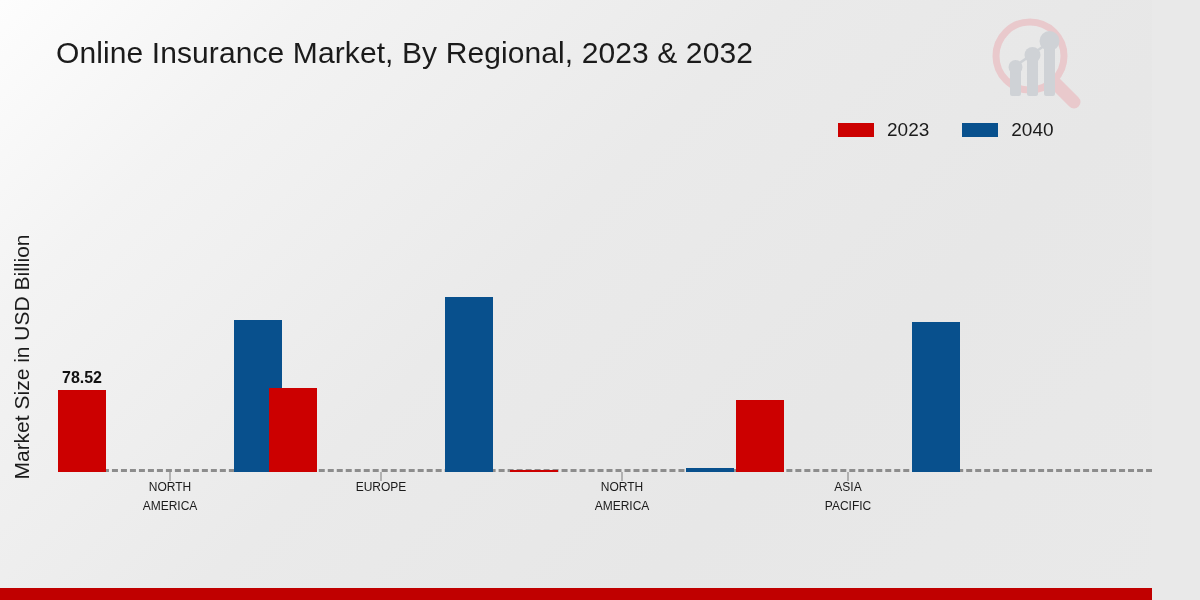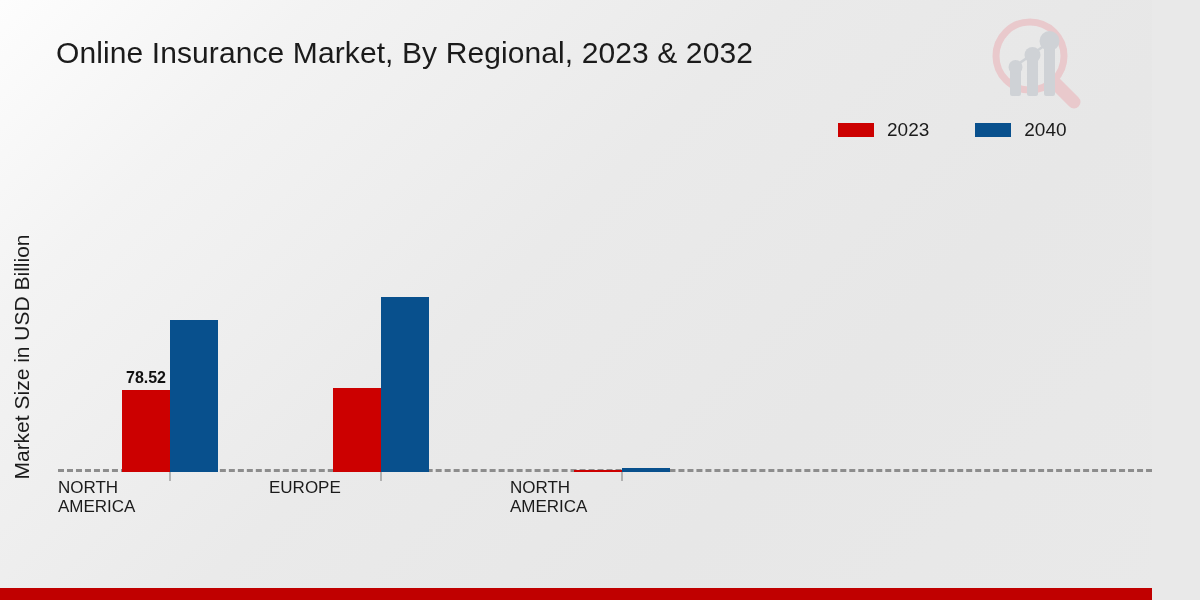--- a/index.html
+++ b/index.html
@@ -43,21 +43,21 @@
     font-stretch: condensed;
   }
 
   
   #legend {
     position: absolute;
     left: 838px;
     top: 120px;
     display: flex;
     align-items: center;
-    gap: 46px;
+    gap: 33px;
   }
   .legend-item { display: flex; align-items: center; gap: 13px; }
   .legend-swatch { width: 36px; height: 14px; display: block; }
   .legend-label {
     font-size: 19px;
     color: #1b1b1b;
     line-height: 1;
   }
 
   
@@ -99,21 +99,21 @@
     height: 312px;
   }
   .bars {
     position: absolute;
     bottom: 0;
     left: 0;
     width: 224px;
     height: 312px;
     display: flex;
     align-items: flex-end;
-    justify-content: center;
+    justify-content: space-between;
   }
   .bar {
     width: 48px;
     display: block;
     position: relative;
   }
   .bar.red   { background: #cc0000; }
   .bar.blue  { background: #08508d; }
 
   .bar-value {
@@ -136,22 +136,22 @@
     width: 1px;
     height: 9px;
     background: #7a7a7a;
   }
 
   .cat-label {
     position: absolute;
     top: 318px;
     left: 0;
     width: 224px;
-    text-align: left;
-    font-size: 17px;
+    text-align: center;
+    font-size: 12px;
     color: #1b1b1b;
     line-height: 19px;
     white-space: pre-line;
   }
 
   
   #footer-bar {
     position: absolute;
     left: 0;
     bottom: 0;
@@ -222,19 +222,28 @@
     <div class="group" style="left:452px">
       <div class="bars">
         <div class="bar red" style="height:2px"></div>
         <div class="bar blue" style="height:4px"></div>
       </div>
       <div class="tick"></div>
       <div class="cat-label">NORTH
 AMERICA</div>
     </div>
 
+    <div class="group" style="left:678px">
+      <div class="bars">
+        <div class="bar red" style="height:72px"></div>
+        <div class="bar blue" style="height:150px"></div>
+      </div>
+      <div class="tick"></div>
+      <div class="cat-label">ASIA
+PACIFIC</div>
+    </div>
 
 
   </div>
 
   <div id="footer-bar"></div>
 
 </div>
 
 </body></html>

